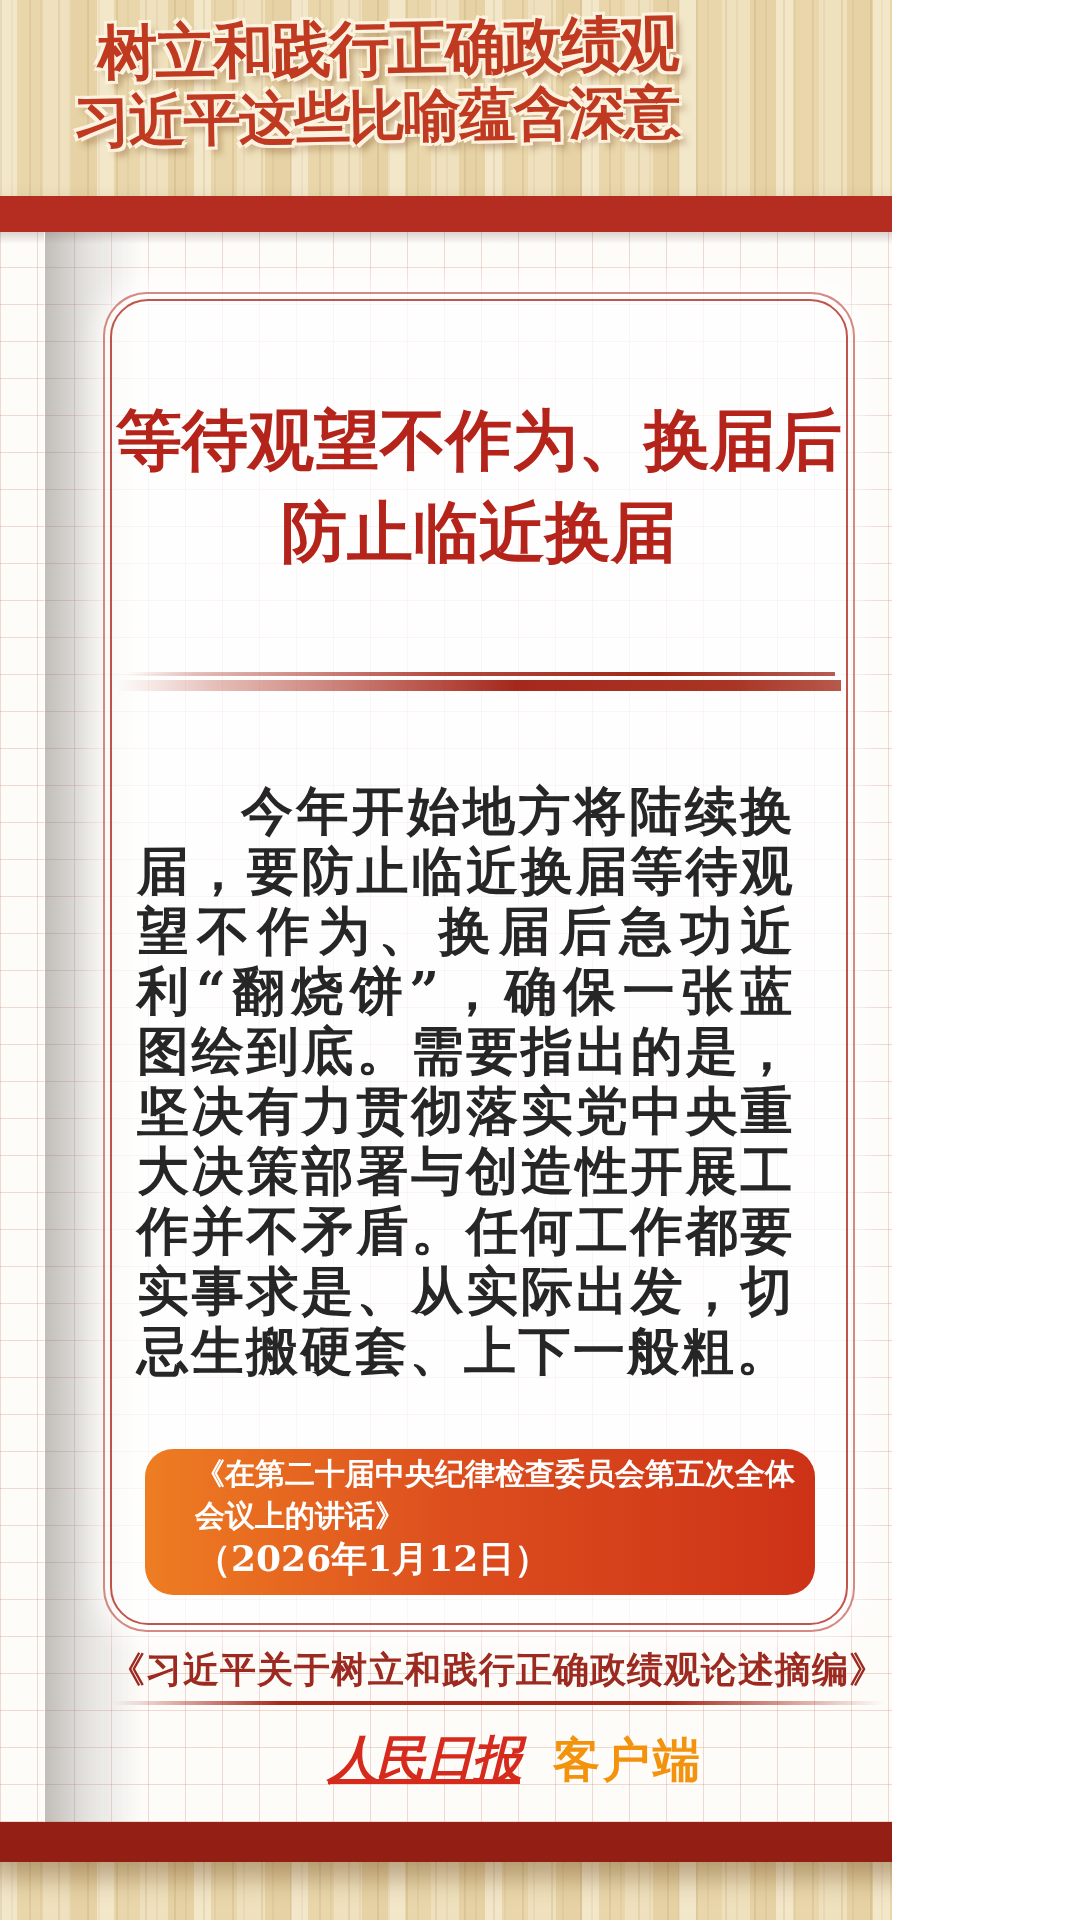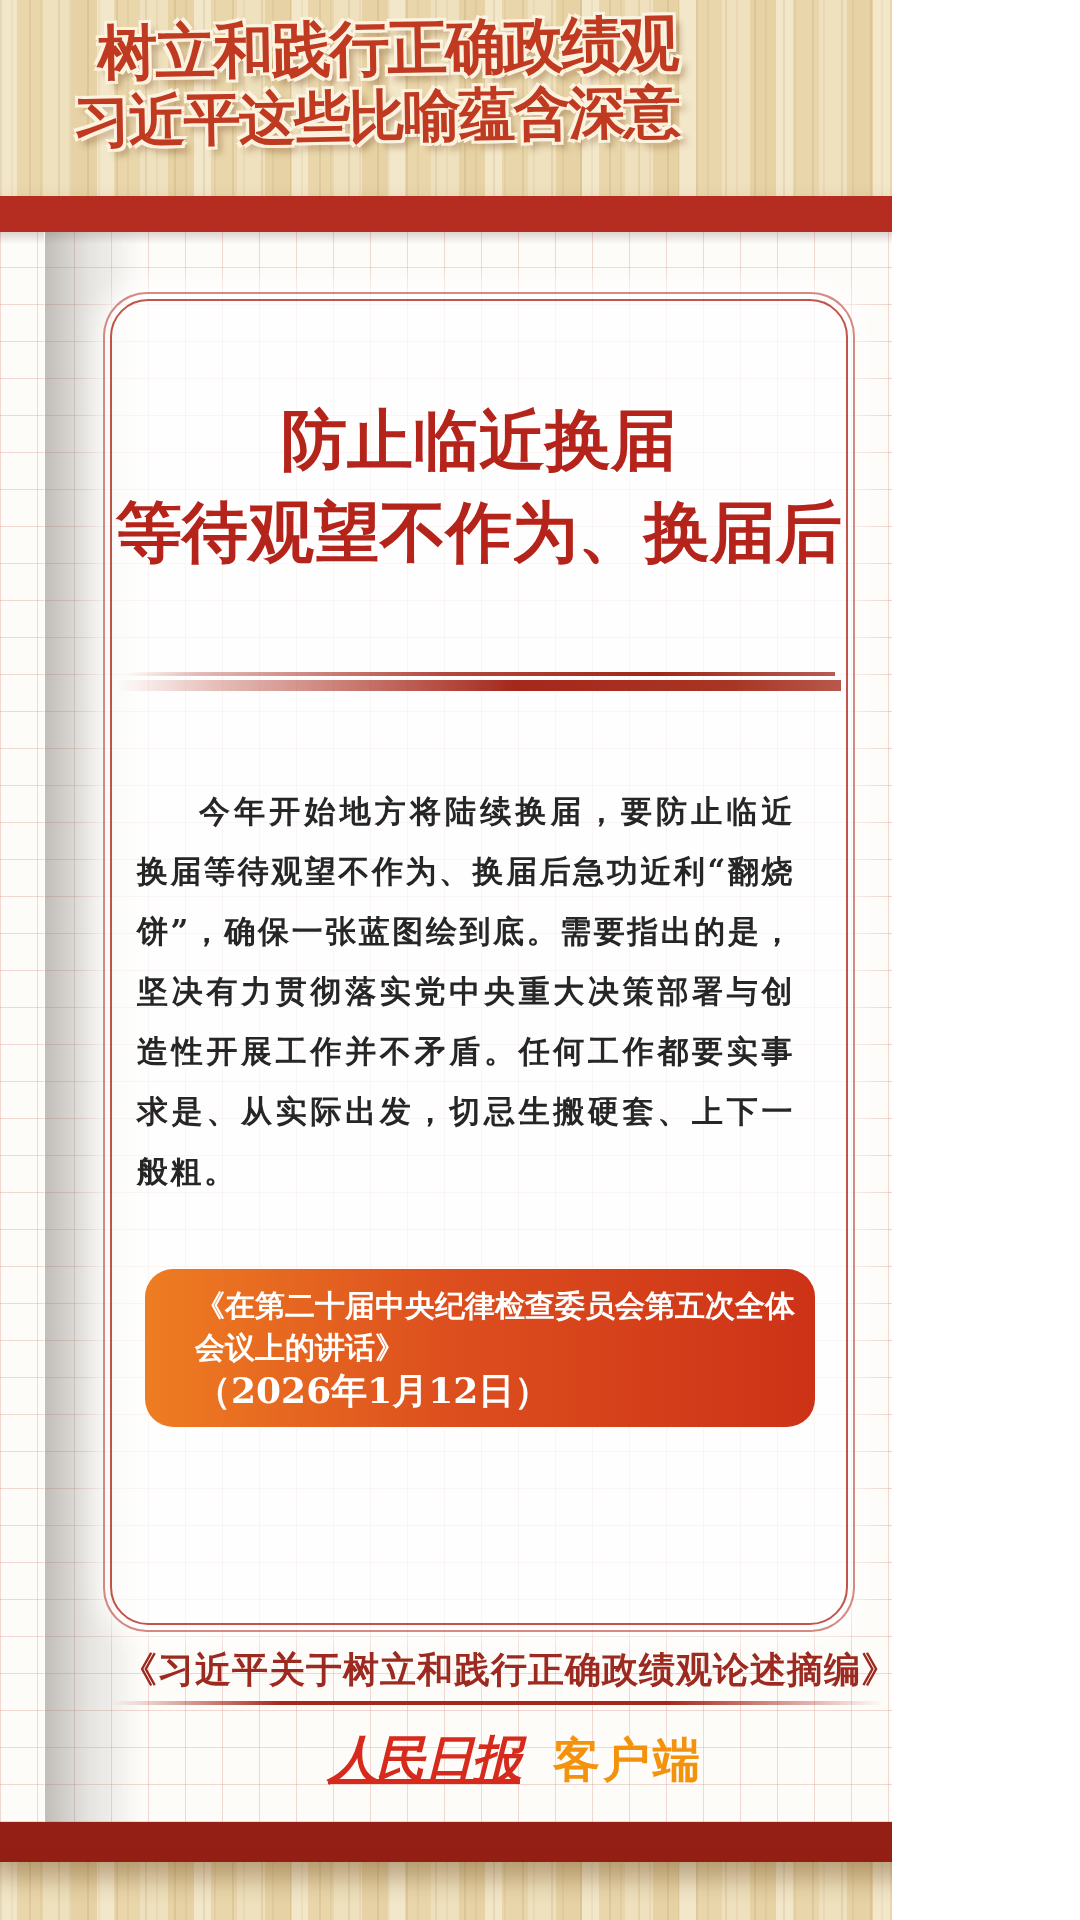--- a/index.html
+++ b/index.html
@@ -145,33 +145,33 @@
     background: linear-gradient(90deg,
       rgba(165,40,28,0) 0%, rgba(190,90,75,0.40) 14%,
       #a5281c 55%, #a93524 85%, rgba(170,60,45,0.85) 100%);
   }
 
   .card-body {
     margin-top: 90px;
     padding: 0 58px 0 32px;
     font-family: "DejaVu Serif", "Liberation Serif", serif;
     font-weight: 700;
-    font-size: 31px;
+    font-size: 52px;
     line-height: 60px;
     letter-spacing: 2.5px;
     color: #262626;
     text-align: justify;
     text-indent: 2em;
   }
 
   .badge {
     margin: 68px 8px 0 40px;
     width: 670px;
     border-radius: 28px;
-    padding: 16px 0 16px 50px;
+    padding: 4px 0 16px 50px;
     box-sizing: border-box;
     background: linear-gradient(90deg, #ee7d22 0%, #dd4f1e 45%, #cd3217 100%);
     color: #ffffff;
     font-family: "DejaVu Serif", "Liberation Serif", serif;
     font-weight: 700;
   }
   .badge-line1 { font-size: 30px; line-height: 42px; }
   .badge-line2 { font-size: 36px; line-height: 42px; }
 
   
@@ -179,21 +179,20 @@
     position: absolute;
     left: 0;
     top: 1646px;
     width: 995px;
     text-align: center;
     font-family: "DejaVu Serif", "Liberation Serif", serif;
     font-weight: 700;
     font-size: 36px;
     color: #9c2a20;
     letter-spacing: 1px;
-    padding-left: 12px;
   }
   .footer-divider {
     position: absolute;
     left: 112px;
     top: 1701px;
     width: 772px;
     height: 4px;
     background: linear-gradient(90deg,
       rgba(165,40,28,0) 0%, #a5281c 22%, #a5281c 72%, rgba(165,40,28,0) 100%);
   }
@@ -237,22 +236,22 @@
 
   <div class="book-cover"></div>
 
   <div class="pages">
     <div class="binding-shadow"></div>
     <div class="page-edges"></div>
   </div>
 
   <div class="card">
     <div class="card-heading">
+      <div>等待观望不作为、换届后</div>
       <div>防止临近换届</div>
-      <div>等待观望不作为、换届后</div>
     </div>
 
     <div class="divider">
       <div class="divider-thin"></div>
       <div class="divider-thick"></div>
     </div>
 
     <div class="card-body">今年开始地方将陆续换届，要防止临近换届等待观望不作为、换届后急功近利“翻烧饼”，确保一张蓝图绘到底。需要指出的是，坚决有力贯彻落实党中央重大决策部署与创造性开展工作并不矛盾。任何工作都要实事求是、从实际出发，切忌生搬硬套、上下一般粗。</div>
 
     <div class="badge">

